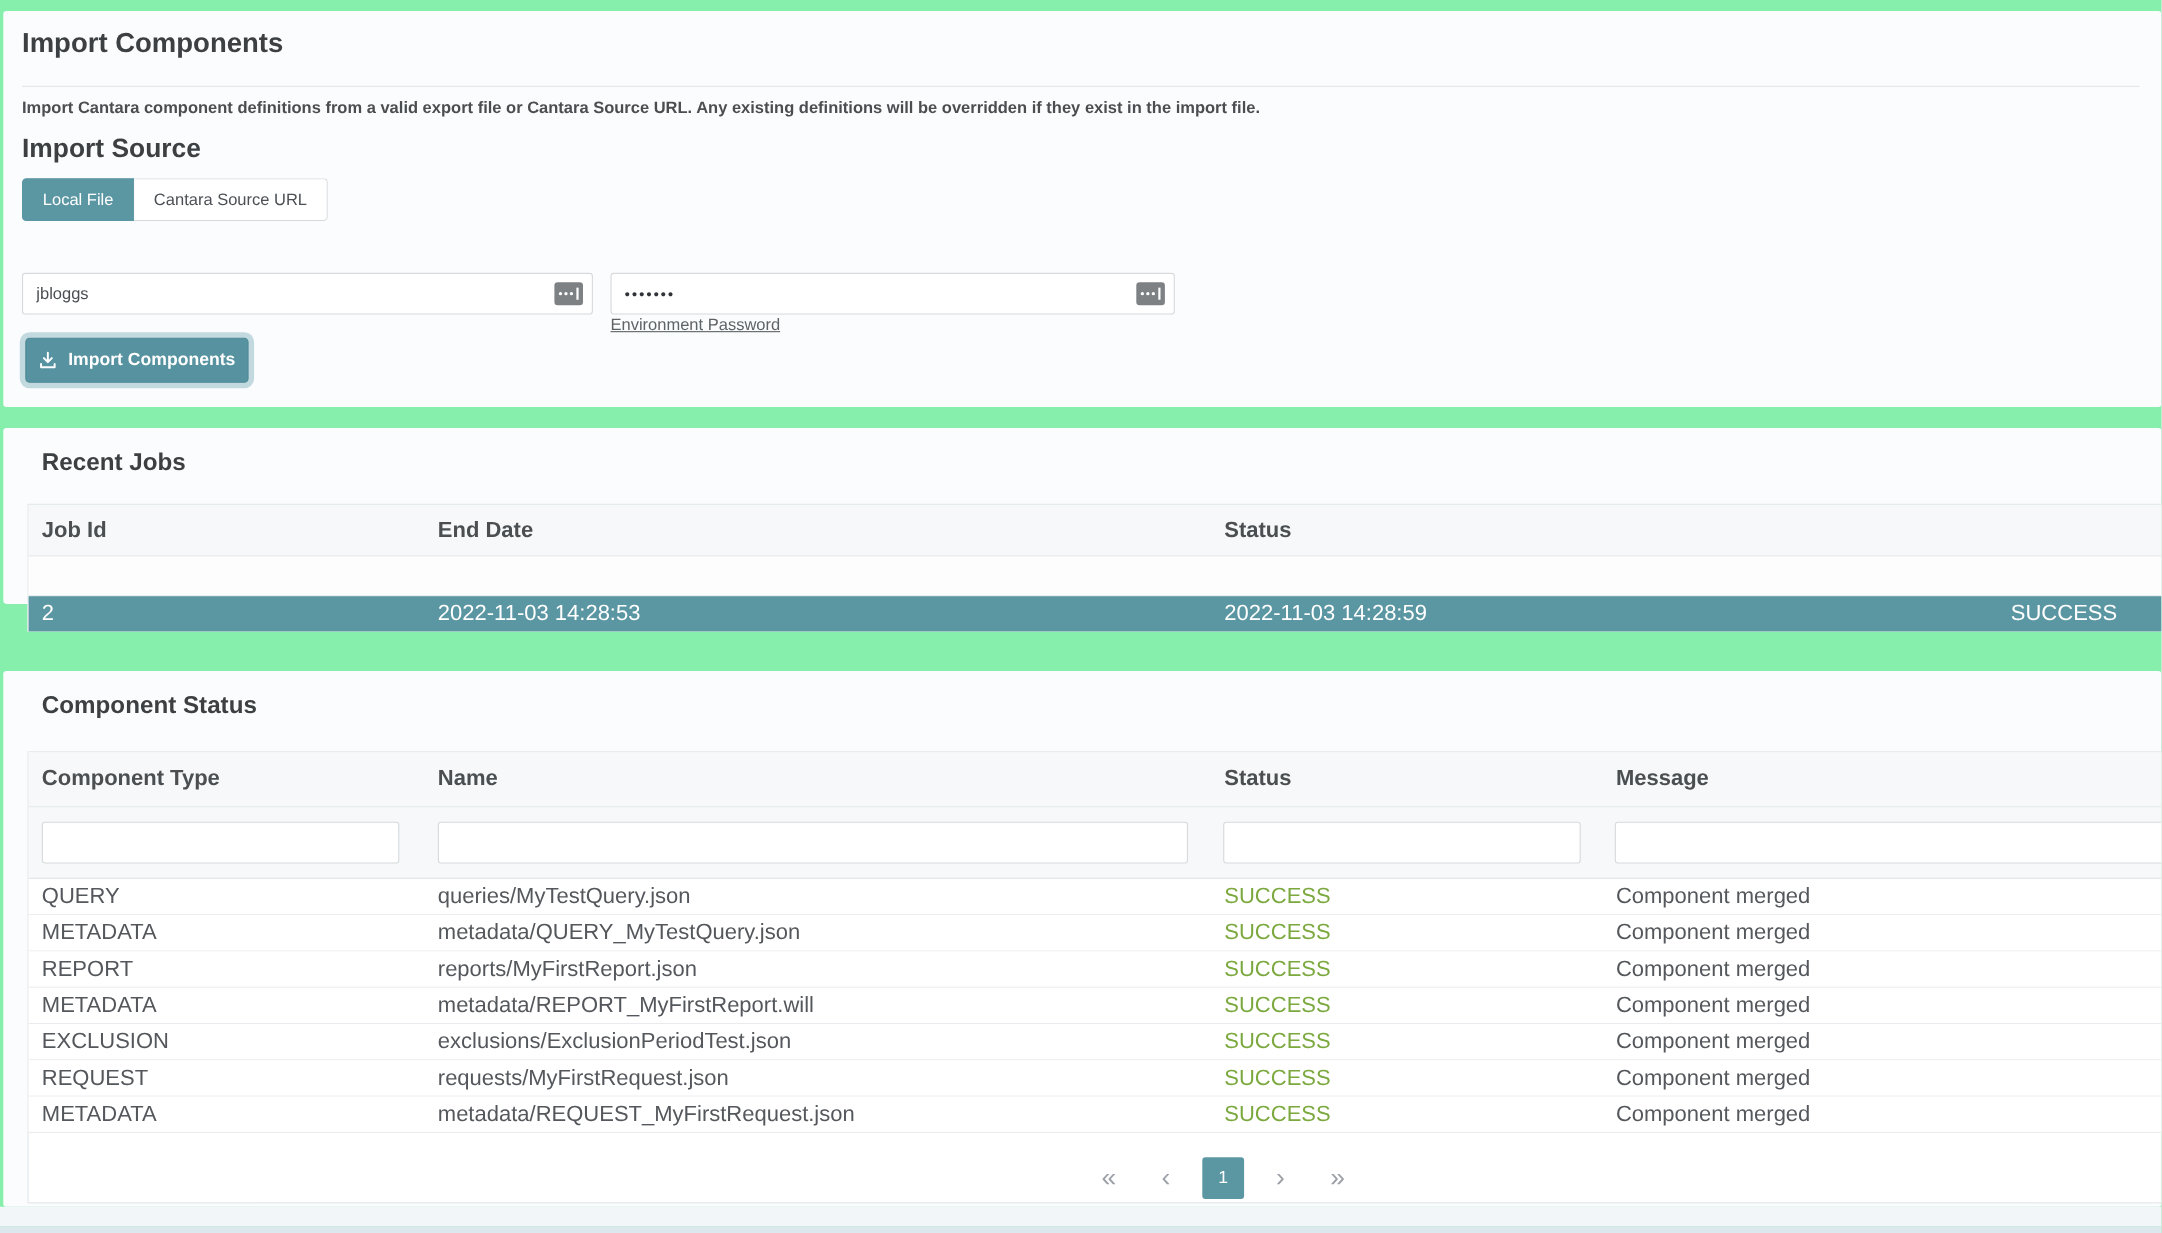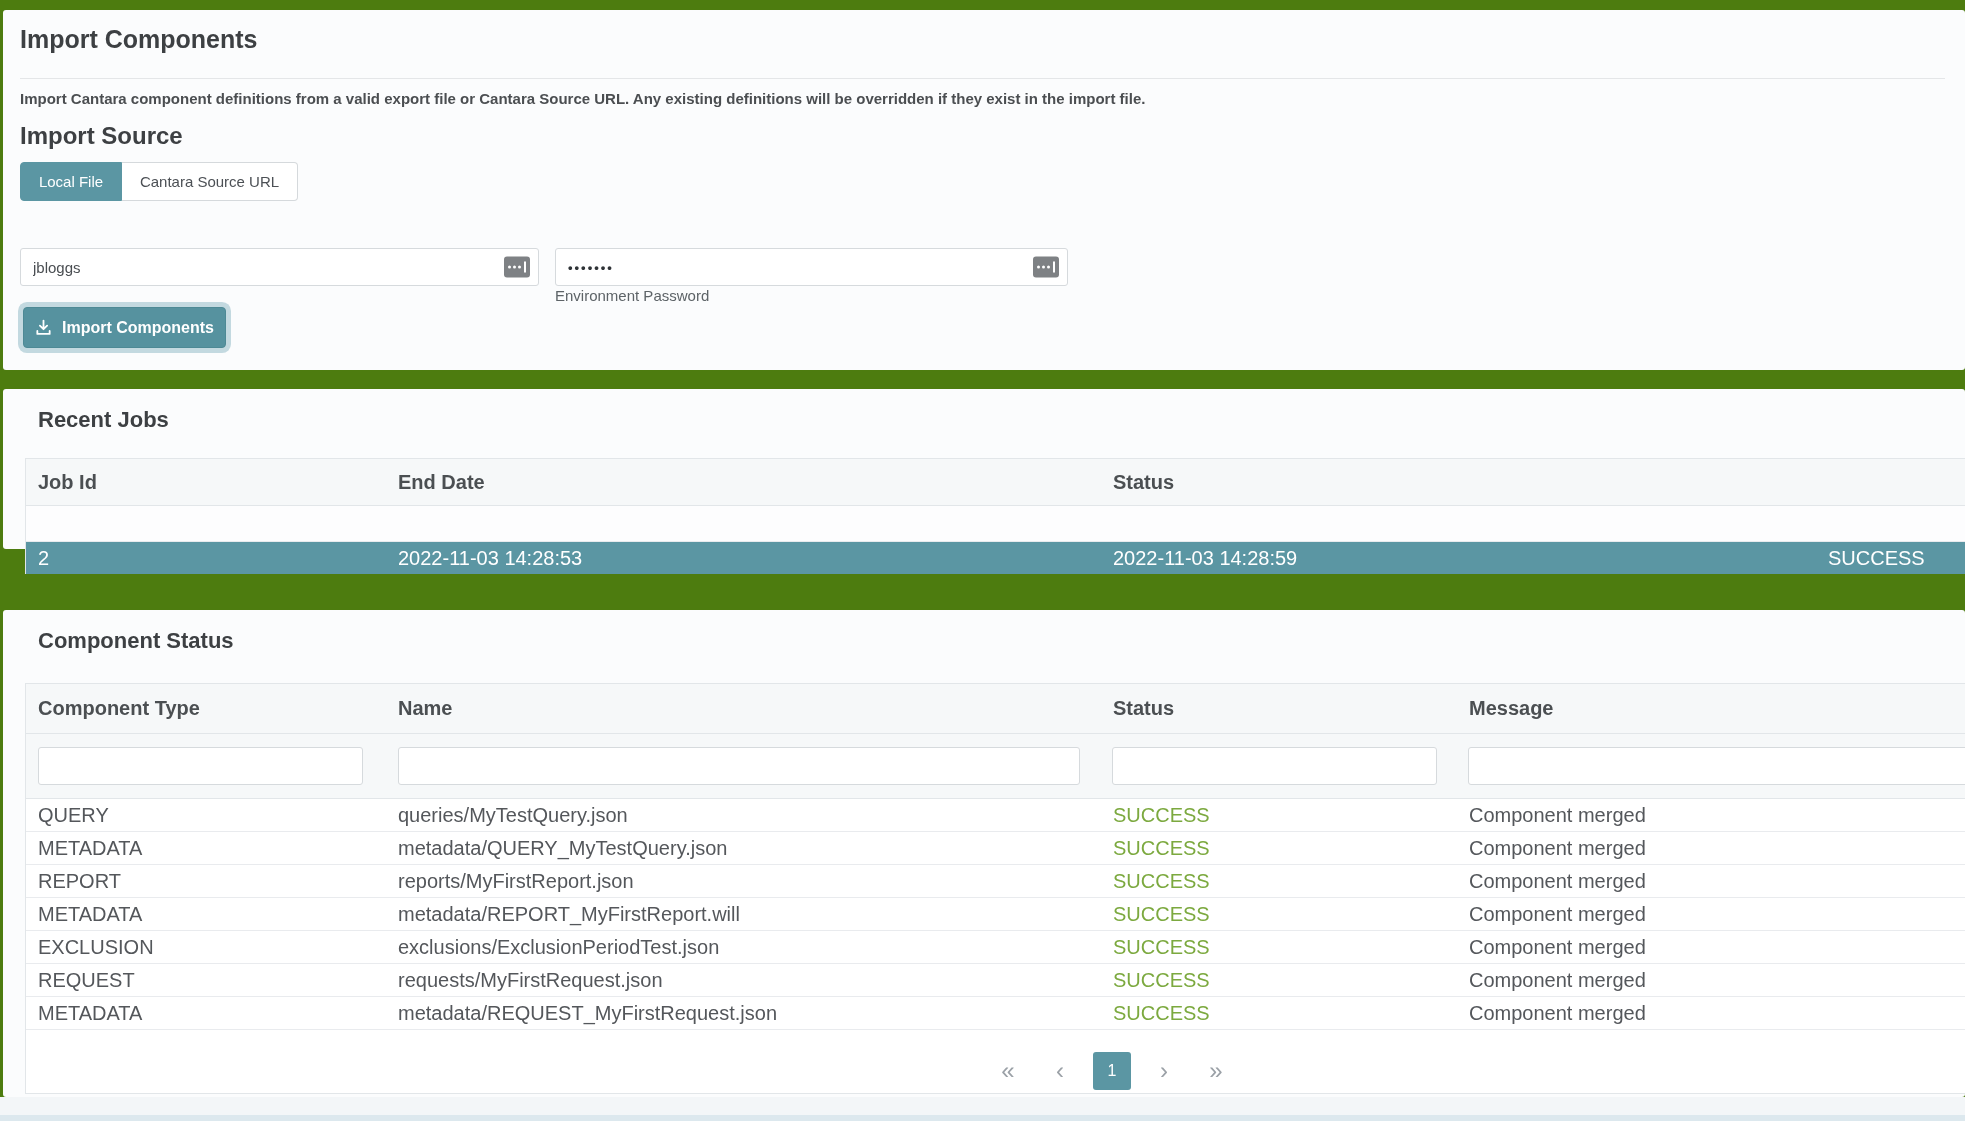--- a/index.html
+++ b/index.html
@@ -1,16 +1,16 @@
 <!DOCTYPE html>
 <html><head>
 <meta charset="utf-8">
 <style>
   html,body{margin:0;padding:0;background:#e9edf0;font-family:"Liberation Sans","DejaVu Sans",sans-serif;}
-  .page{position:relative;width:1965px;height:1121px;background:#4d7c0f;overflow:hidden;}
+  .page{position:relative;width:1965px;height:1121px;background:#86efac;overflow:hidden;}
   .panel{position:absolute;left:3px;right:0;background:#fbfcfd;border-radius:3px;}
   .h1{position:absolute;font-size:25px;font-weight:700;color:#3d4043;}
   .h2{position:absolute;font-size:22px;font-weight:700;color:#3d4043;}
   .divider{position:absolute;left:17px;right:20px;height:1px;background:#e4e6e8;}
   .desc{position:absolute;font-size:15px;font-weight:700;color:#4b4e51;}
   .h3{position:absolute;font-size:24px;font-weight:700;color:#3d4043;}
 
   .toggle-group{position:absolute;display:flex;}
   .toggle{height:39px;display:flex;align-items:center;justify-content:center;font-size:15px;box-sizing:border-box;cursor:pointer;}
   .toggle.active{background:#5b96a3;color:#ffffff;border:1px solid #5b96a3;border-radius:4px 0 0 4px;width:102px;}
@@ -58,21 +58,21 @@
     <div class="divider" style="top:68px;"></div>
     <div class="desc" style="left:17px;top:80px;">Import Cantara component definitions from a valid export file or Cantara Source URL. Any existing definitions will be overridden if they exist in the import file.</div>
     <div class="h3" style="left:17px;top:112px;">Import Source</div>
 
     <div class="toggle-group" style="left:17px;top:152px;">
       <div class="toggle active">Local File</div>
       <div class="toggle inactive">Cantara Source URL</div>
     </div>
 
     <div class="field-label" style="left:17px;top:218px;">Environment Username</div>
-    <div class="field-label" style="left:552px;top:234px;">Environment Password</div>
+    <div class="field-label" style="left:552px;top:234px;text-decoration:underline;">Environment Password</div>
 
     <div class="input-wrap" style="left:17px;top:238px;width:519px;">
       <input type="text" value="jbloggs" style="">
       <span class="ime">
           <i></i>
           <i></i>
           <i></i>
           <b></b>
         </span>
     </div>

